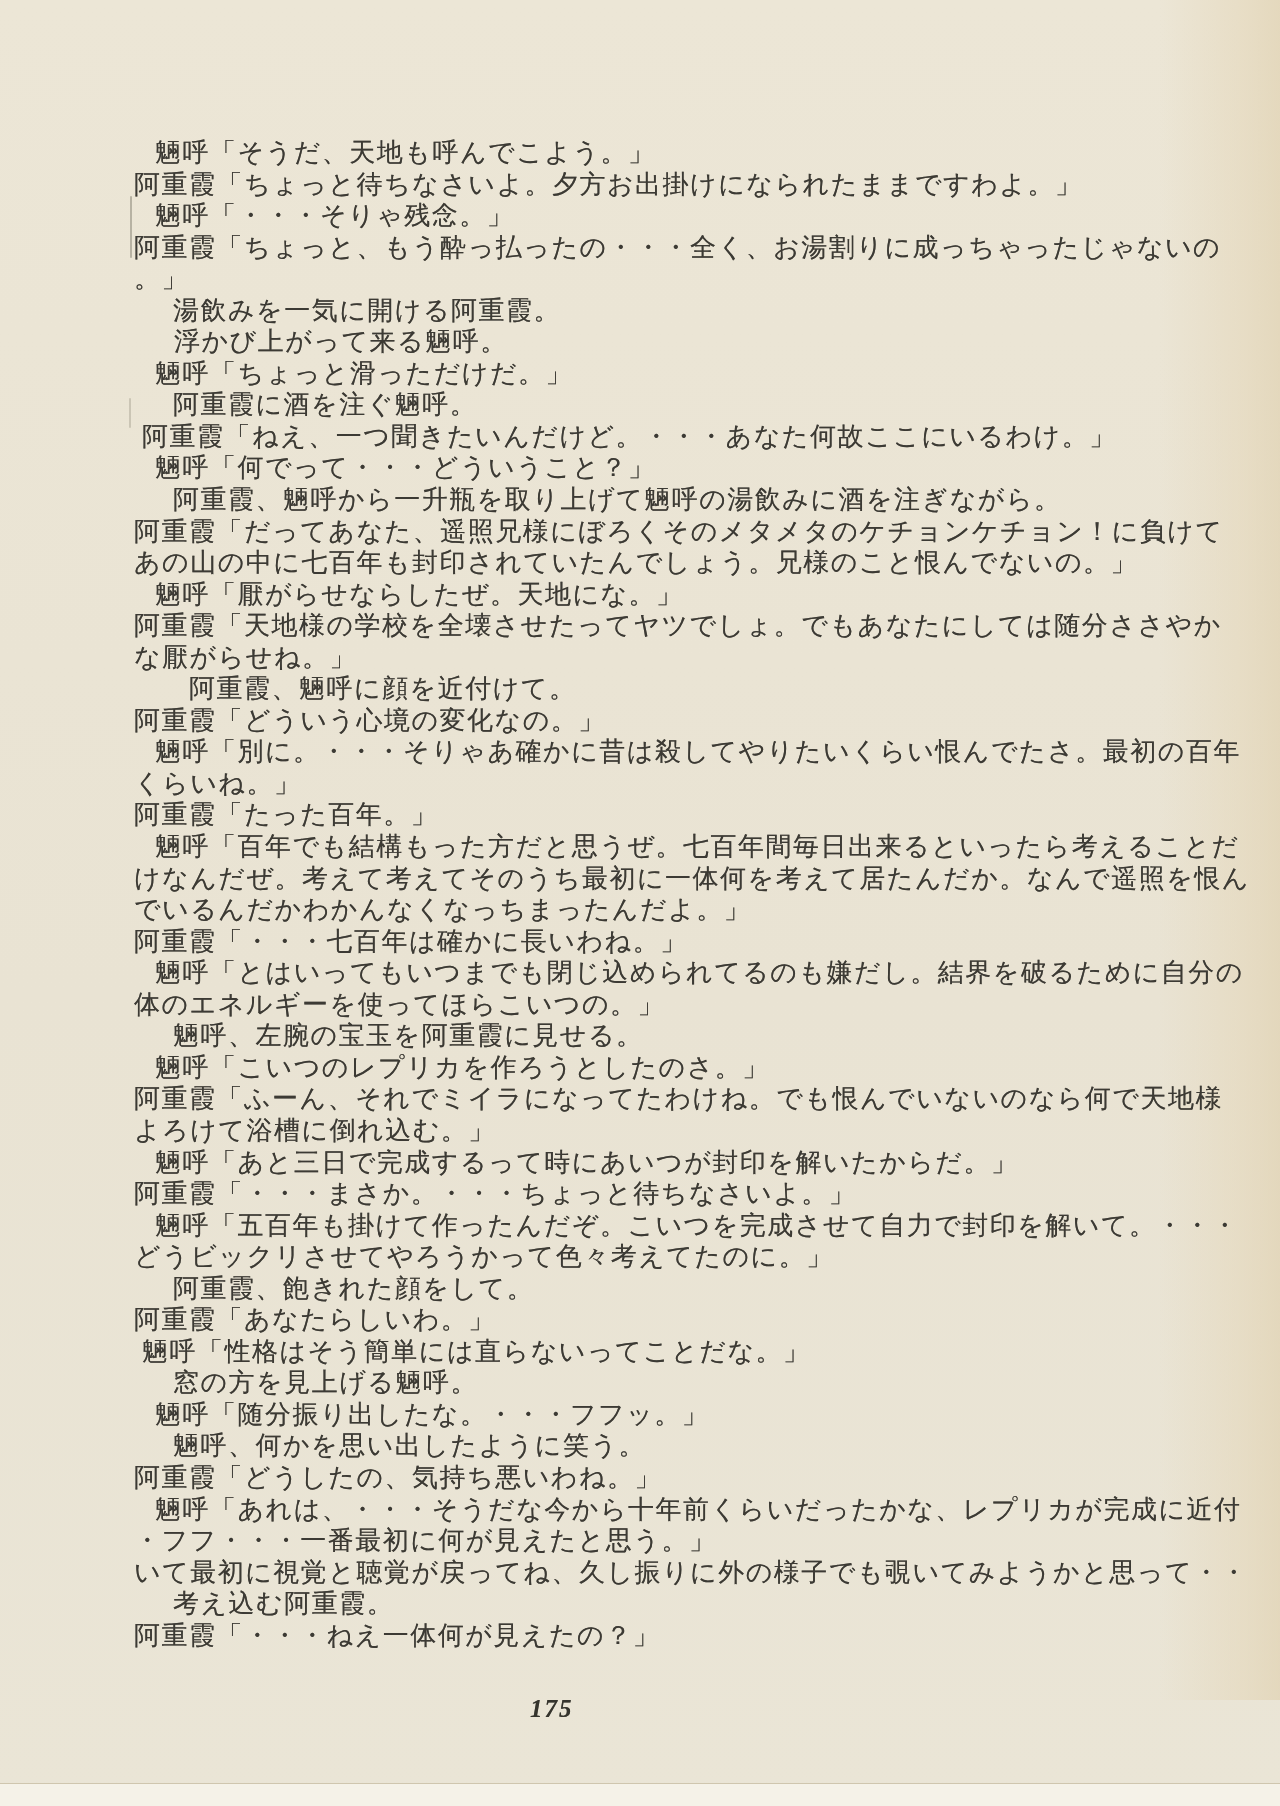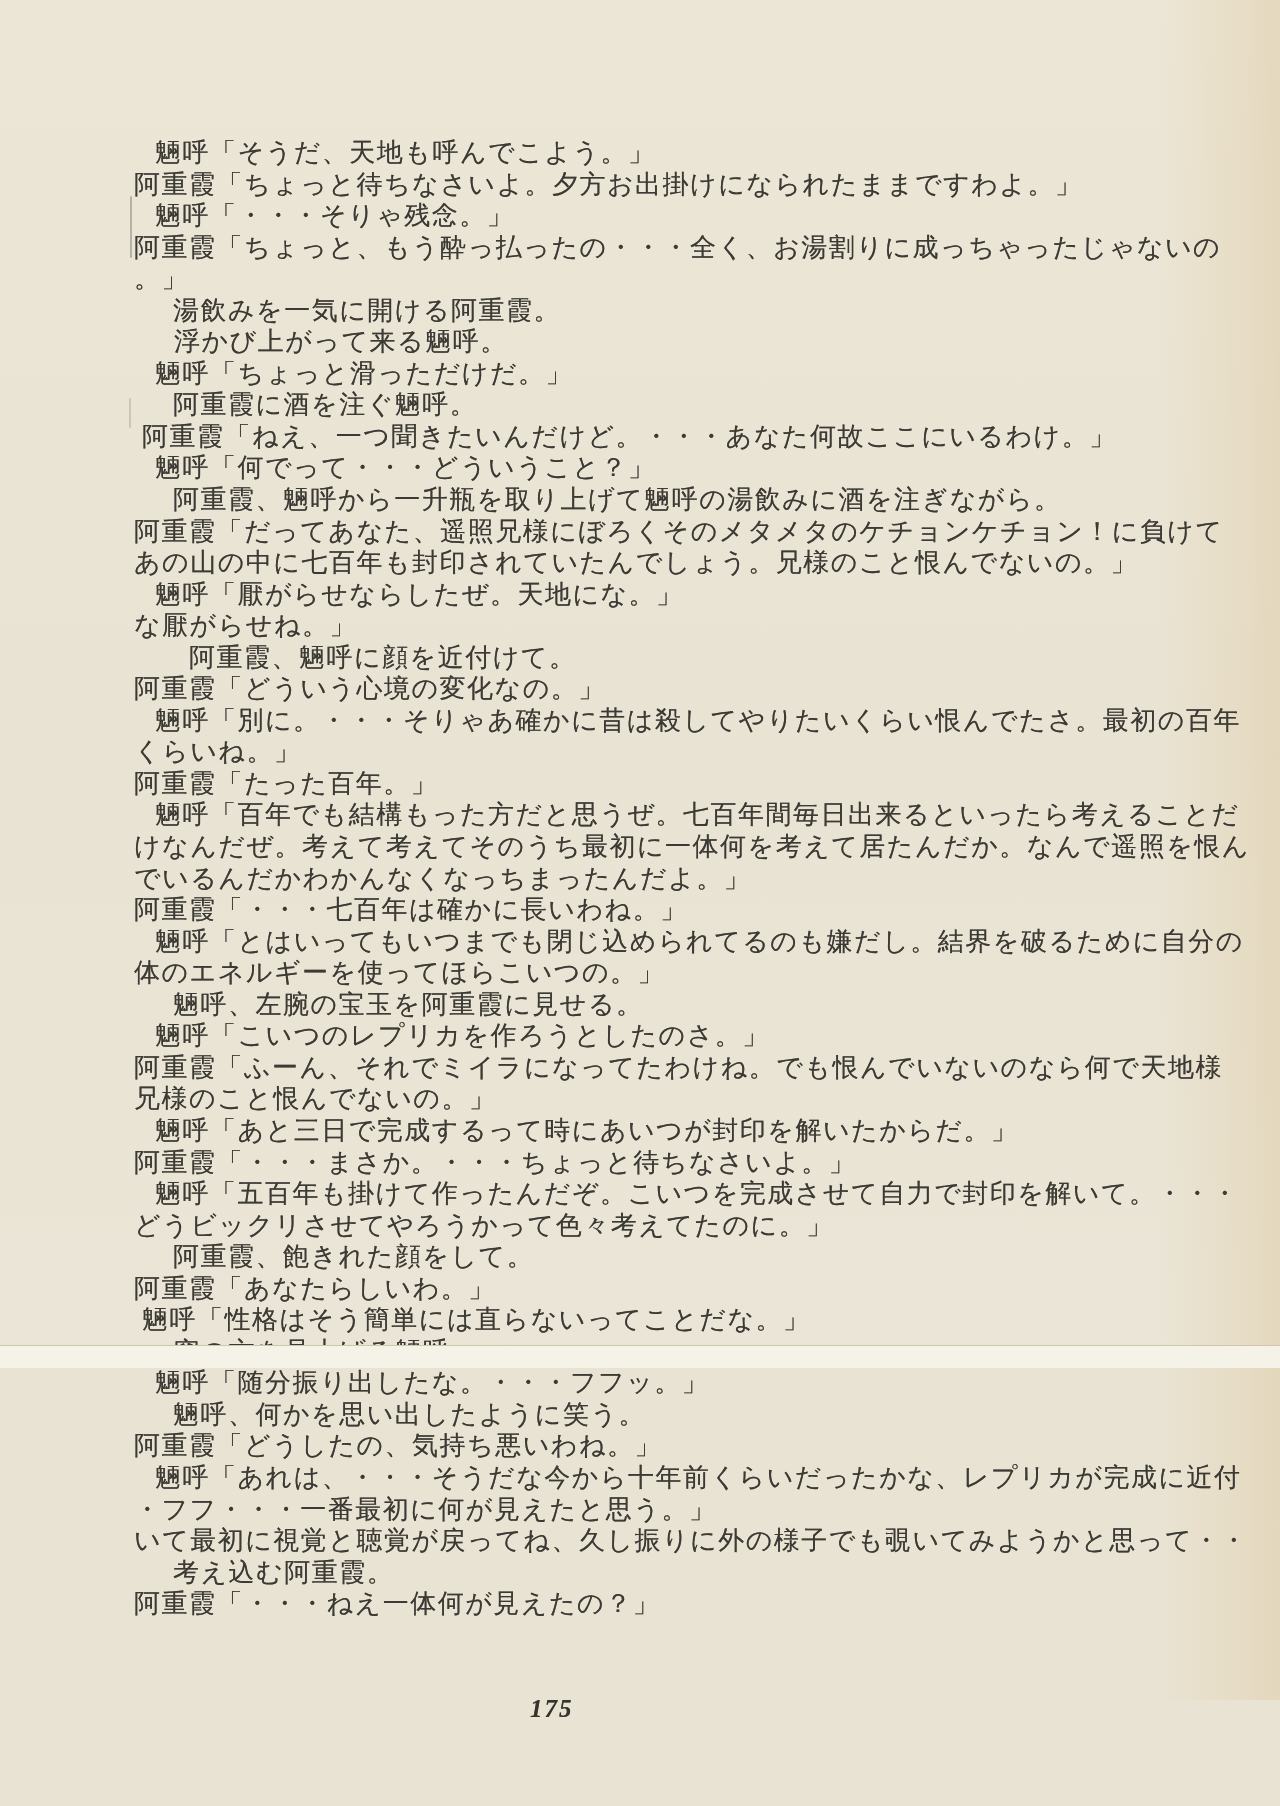--- a/index.html
+++ b/index.html
@@ -10,21 +10,21 @@
     width: 1280px;
     height: 1806px;
     position: relative;
     overflow: hidden;
     background: #e9e3d3;
     font-family: "Liberation Serif", "DejaVu Serif", serif;
   }
   .paper {
     position: absolute;
     left: 0; top: 0;
-    width: 1280px; height: 1368px;
+    width: 1280px; height: 1806px;
     background: linear-gradient(180deg, #ece6d6 0%, #e9e3d3 55%, #eae5d6 100%);
   }
   
   .edge-right {
     position: absolute;
     top: 0; right: 0;
     width: 120px; height: 1700px;
     background: linear-gradient(90deg, rgba(228,214,184,0) 0%, rgba(228,214,184,0.55) 70%, rgba(224,209,176,0.65) 100%);
   }
   
@@ -95,36 +95,37 @@
       <div class="line" style="margin-left: 39px;">湯飲みを一気に開ける阿重霞。</div>
       <div class="line" style="margin-left: 40px;">浮かび上がって来る魎呼。</div>
       <div class="line" style="margin-left: 21px;">魎呼「ちょっと滑っただけだ。」</div>
       <div class="line" style="margin-left: 39px;">阿重霞に酒を注ぐ魎呼。</div>
       <div class="line" style="margin-left: 8px;">阿重霞「ねえ、一つ聞きたいんだけど。・・・あなた何故ここにいるわけ。」</div>
       <div class="line" style="margin-left: 21px;">魎呼「何でって・・・どういうこと？」</div>
       <div class="line" style="margin-left: 39px;">阿重霞、魎呼から一升瓶を取り上げて魎呼の湯飲みに酒を注ぎながら。</div>
       <div class="line" style="margin-left: 0px;">阿重霞「だってあなた、遥照兄様にぼろくそのメタメタのケチョンケチョン！に負けて</div>
       <div class="line" style="margin-left: 0px;">あの山の中に七百年も封印されていたんでしょう。兄様のこと恨んでないの。」</div>
       <div class="line" style="margin-left: 21px;">魎呼「厭がらせならしたぜ。天地にな。」</div>
+      <div class="line" style="margin-left: 0px;">阿重霞「天地様の学校を全壊させたってヤツでしょ。でもあなたにしては随分ささやか</div>
       <div class="line" style="margin-left: 0px;">な厭がらせね。」</div>
       <div class="line" style="margin-left: 55px;">阿重霞、魎呼に顔を近付けて。</div>
       <div class="line" style="margin-left: 0px;">阿重霞「どういう心境の変化なの。」</div>
       <div class="line" style="margin-left: 21px;">魎呼「別に。・・・そりゃあ確かに昔は殺してやりたいくらい恨んでたさ。最初の百年</div>
       <div class="line" style="margin-left: 0px;">くらいね。」</div>
       <div class="line" style="margin-left: 0px;">阿重霞「たった百年。」</div>
       <div class="line" style="margin-left: 21px;">魎呼「百年でも結構もった方だと思うぜ。七百年間毎日出来るといったら考えることだ</div>
       <div class="line" style="margin-left: 0px;">けなんだぜ。考えて考えてそのうち最初に一体何を考えて居たんだか。なんで遥照を恨ん</div>
       <div class="line" style="margin-left: 0px;">でいるんだかわかんなくなっちまったんだよ。」</div>
       <div class="line" style="margin-left: 0px;">阿重霞「・・・七百年は確かに長いわね。」</div>
       <div class="line" style="margin-left: 21px;">魎呼「とはいってもいつまでも閉じ込められてるのも嫌だし。結界を破るために自分の</div>
       <div class="line" style="margin-left: 0px;">体のエネルギーを使ってほらこいつの。」</div>
       <div class="line" style="margin-left: 39px;">魎呼、左腕の宝玉を阿重霞に見せる。</div>
       <div class="line" style="margin-left: 21px;">魎呼「こいつのレプリカを作ろうとしたのさ。」</div>
       <div class="line" style="margin-left: 0px;">阿重霞「ふーん、それでミイラになってたわけね。でも恨んでいないのなら何で天地様</div>
-      <div class="line" style="margin-left: 0px;">兄様のこと恨んでないの。」</div>
+      <div class="line" style="margin-left: 0px;">よろけて浴槽に倒れ込む。」</div>
       <div class="line" style="margin-left: 21px;">魎呼「あと三日で完成するって時にあいつが封印を解いたからだ。」</div>
       <div class="line" style="margin-left: 0px;">阿重霞「・・・まさか。・・・ちょっと待ちなさいよ。」</div>
       <div class="line" style="margin-left: 21px;">魎呼「五百年も掛けて作ったんだぞ。こいつを完成させて自力で封印を解いて。・・・</div>
       <div class="line" style="margin-left: 0px;">どうビックリさせてやろうかって色々考えてたのに。」</div>
       <div class="line" style="margin-left: 39px;">阿重霞、飽きれた顔をして。</div>
       <div class="line" style="margin-left: 0px;">阿重霞「あなたらしいわ。」</div>
       <div class="line" style="margin-left: 8px;">魎呼「性格はそう簡単には直らないってことだな。」</div>
       <div class="line" style="margin-left: 39px;">窓の方を見上げる魎呼。</div>
       <div class="line" style="margin-left: 21px;">魎呼「随分振り出したな。・・・フフッ。」</div>
       <div class="line" style="margin-left: 39px;">魎呼、何かを思い出したように笑う。</div>

